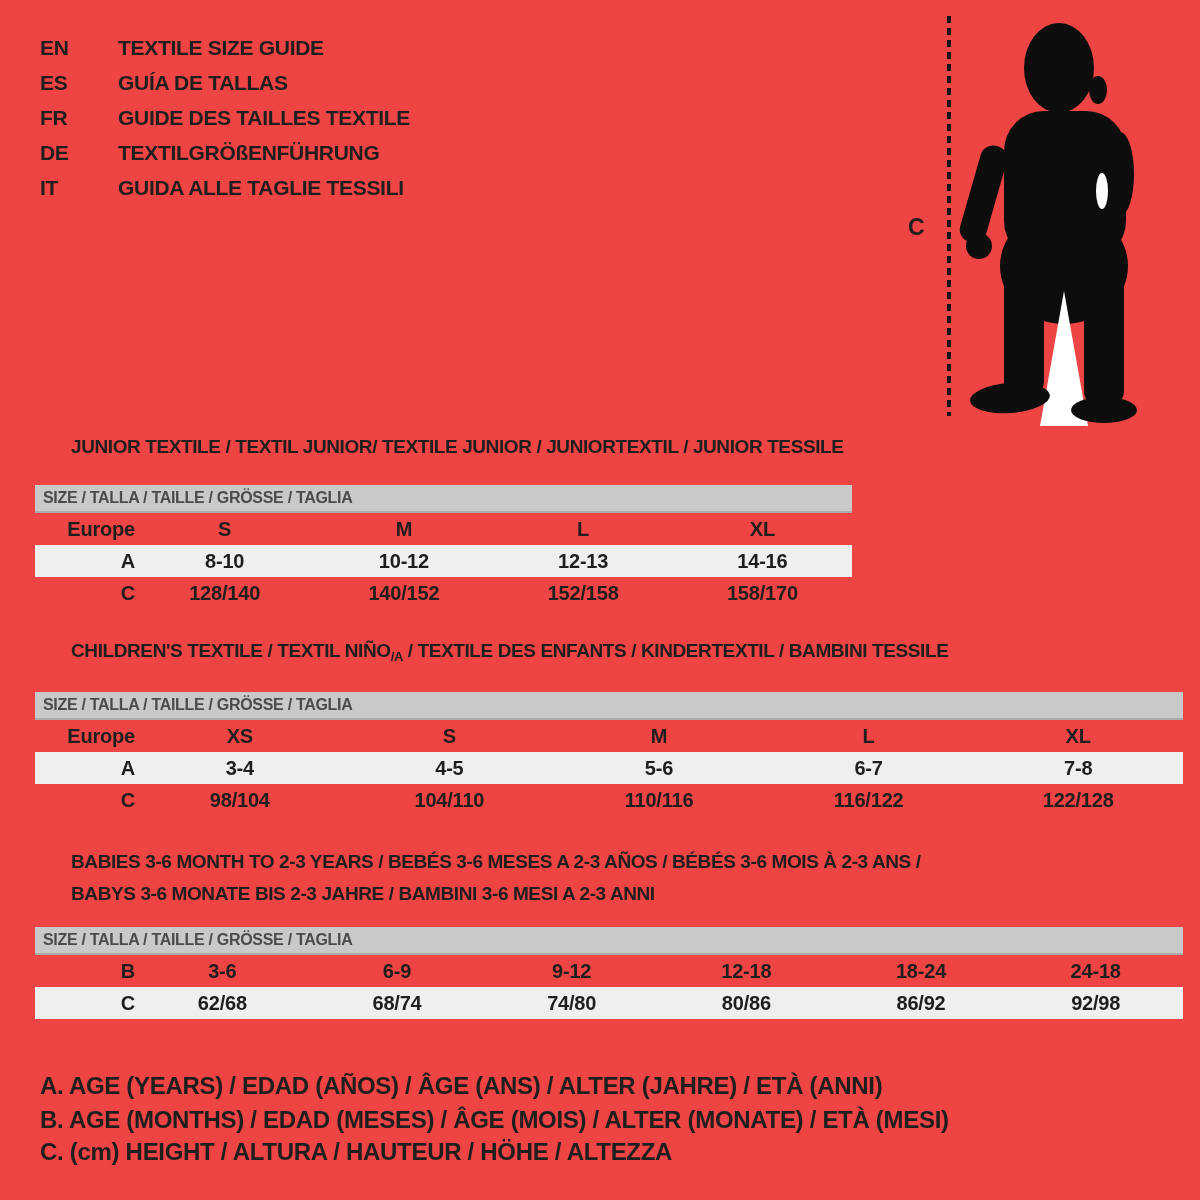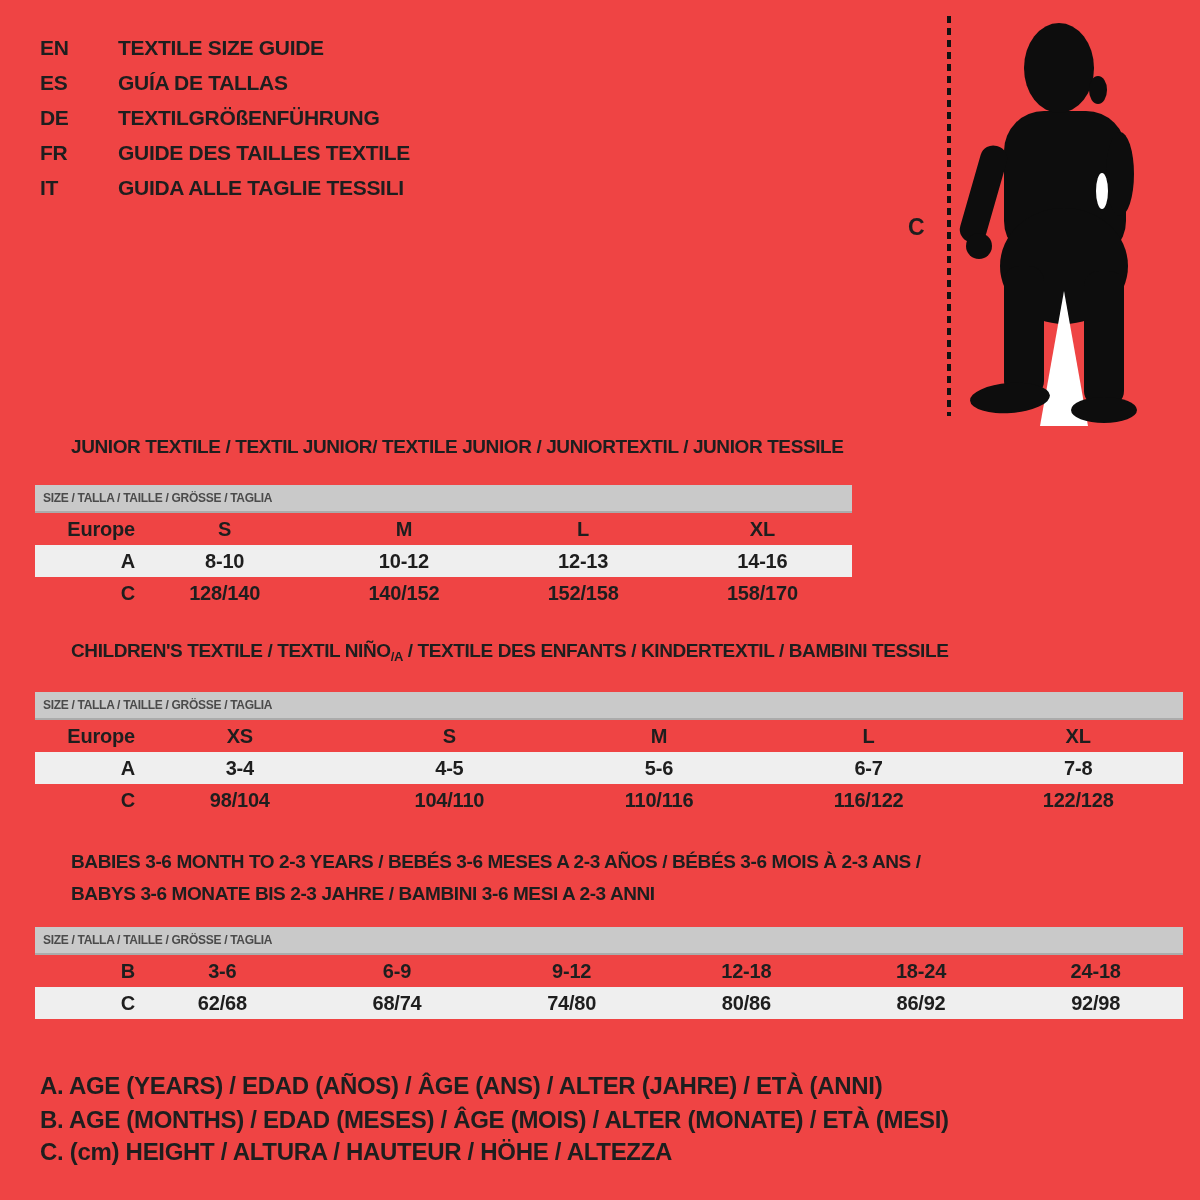--- a/index.html
+++ b/index.html
@@ -19,21 +19,21 @@
   }
   .height-label{position:absolute;left:908px;top:214px;font-size:23px;}
   .baby-svg{position:absolute;left:952px;top:6px;}
   
   .section-title{position:absolute;left:40px;font-size:19px;letter-spacing:-0.4px;white-space:nowrap;margin-left:31px;}
   .sub-a{font-size:13px;vertical-align:-4px;letter-spacing:-0.4px;}
   
   .size-table{position:absolute;left:35px;}
   .tbl-header{
     box-sizing:border-box;height:28px;background:#c9c9c9;border-bottom:2px solid #ababab;
-    color:#4b4b4b;font-size:12px;display:flex;align-items:center;padding-left:8px;letter-spacing:-0.3px;
+    color:#4b4b4b;font-size:16px;display:flex;align-items:center;padding-left:8px;letter-spacing:-0.3px;
   }
   .tbl-row{display:grid;height:32px;align-items:center;font-size:20px;letter-spacing:-0.2px;}
   .cols4{grid-template-columns:100px repeat(4,1fr);}
   .cols5{grid-template-columns:100px repeat(5,1fr);}
   .cols6{grid-template-columns:100px repeat(6,1fr);}
   .lbl{padding-left:8px;text-align:right;}
   .val{text-align:center;}
   .row-alt{background:#efefef;}
   #junior-table{top:485px;width:817px;}
   #children-table{top:692px;width:1148px;}
@@ -56,26 +56,26 @@
   <div class="lang-block">
     <div class="lang-row">
       <span class="lang-code">EN</span>
       <span class="lang-title">TEXTILE SIZE GUIDE</span>
     </div>
     <div class="lang-row">
       <span class="lang-code">ES</span>
       <span class="lang-title">GUÍA DE TALLAS</span>
     </div>
     <div class="lang-row">
+      <span class="lang-code">FR</span>
+      <span class="lang-title">GUIDE DES TAILLES TEXTILE</span>
+    </div>
+    <div class="lang-row">
       <span class="lang-code">DE</span>
       <span class="lang-title">TEXTILGRÖßENFÜHRUNG</span>
-    </div>
-    <div class="lang-row">
-      <span class="lang-code">FR</span>
-      <span class="lang-title">GUIDE DES TAILLES TEXTILE</span>
     </div>
     <div class="lang-row">
       <span class="lang-code">IT</span>
       <span class="lang-title">GUIDA ALLE TAGLIE TESSILI</span>
     </div>
   </div>
 
   <div class="height-line"></div>
   <div class="height-label">C</div>
   <svg class="baby-svg" width="200" height="420" viewBox="0 0 200 420" aria-hidden="true">

